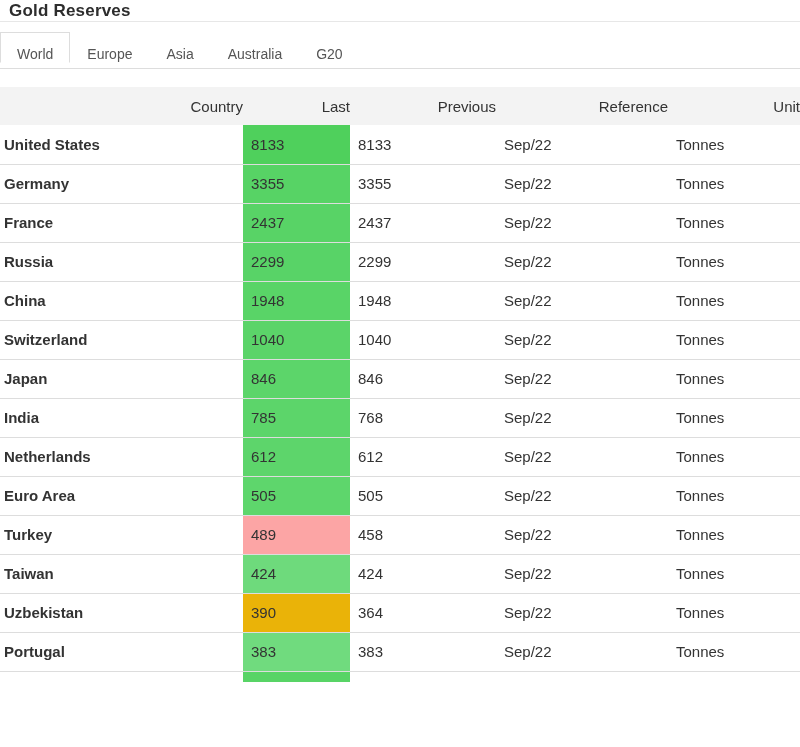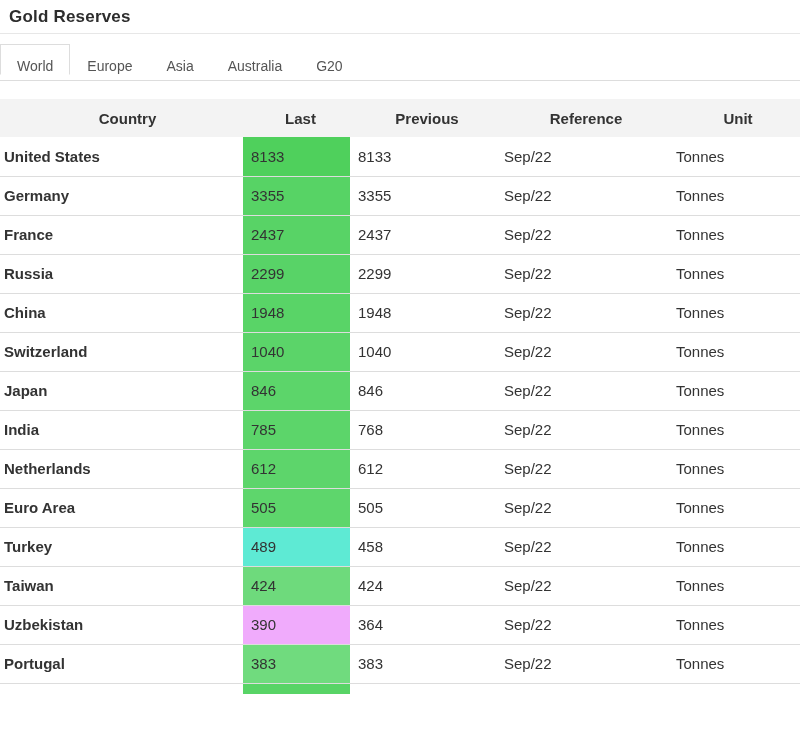--- a/index.html
+++ b/index.html
@@ -6,21 +6,21 @@
   html, body { background: #fff; }
   body {
     width: 800px; height: 747px; overflow: hidden;
     font-family: "Liberation Sans", sans-serif;
     color: #333;
   }
   .page { width: 800px; height: 747px; overflow: hidden; background: #fff; }
 
   
   .title-bar {
-    height: 34px; display: flex; align-items: center;
+    height: 22px; display: flex; align-items: center;
     padding-left: 9px; border-bottom: 1px solid #e7e7e7;
   }
   .page-title { font-size: 17px; font-weight: 700; color: #2d2d2d; letter-spacing: 0.2px; }
 
   
   .tabs {
     display: flex; align-items: center;
     margin-top: 3px; height: 44px;
     border-bottom: 1px solid #ddd;
   }
@@ -38,21 +38,21 @@
   }
 
   
   .table-wrap { margin-top: 18px; }
   table {
     width: 800px; border-collapse: collapse; table-layout: fixed;
     font-size: 15px; color: #333;
   }
   thead tr { background: #f3f3f3; }
   th {
-    font-weight: 700; text-align: center; height: 38px;
+    font-weight: 400; text-align: right; height: 38px;
     padding-left: 8px; color: #333;
   }
   th:first-child { padding-left: 12px; }
   tbody td {
     height: 39px; padding-left: 8px;
     border-bottom: 1px solid #ddd;
     vertical-align: middle;
   }
   tbody td:first-child { padding-left: 4px; }
   td.country { font-weight: 700; color: #333; }
@@ -159,35 +159,35 @@
           </tr>
           <tr>
             <td class="country">Euro Area</td>
             <td style="background: rgb(94, 214, 108);">505</td>
             <td>505</td>
             <td>Sep/22</td>
             <td>Tonnes</td>
           </tr>
           <tr>
             <td class="country">Turkey</td>
-            <td style="background: #5eead4;">489</td>
+            <td style="background: #fca5a5;">489</td>
             <td>458</td>
             <td>Sep/22</td>
             <td>Tonnes</td>
           </tr>
           <tr>
             <td class="country">Taiwan</td>
             <td style="background: rgb(110, 218, 124);">424</td>
             <td>424</td>
             <td>Sep/22</td>
             <td>Tonnes</td>
           </tr>
           <tr>
             <td class="country">Uzbekistan</td>
-            <td style="background: #f0abfc;">390</td>
+            <td style="background: #eab308;">390</td>
             <td>364</td>
             <td>Sep/22</td>
             <td>Tonnes</td>
           </tr>
           <tr>
             <td class="country">Portugal</td>
             <td style="background: rgb(112, 219, 126);">383</td>
             <td>383</td>
             <td>Sep/22</td>
             <td>Tonnes</td>

